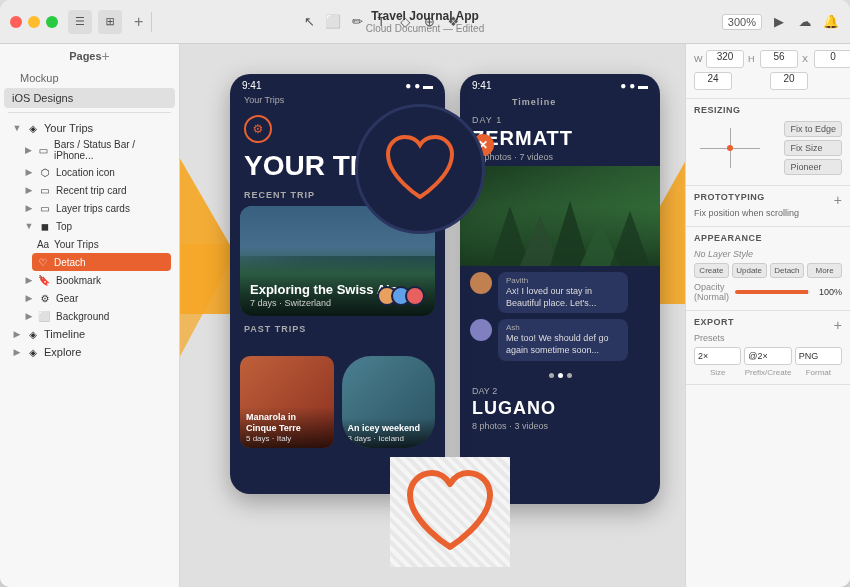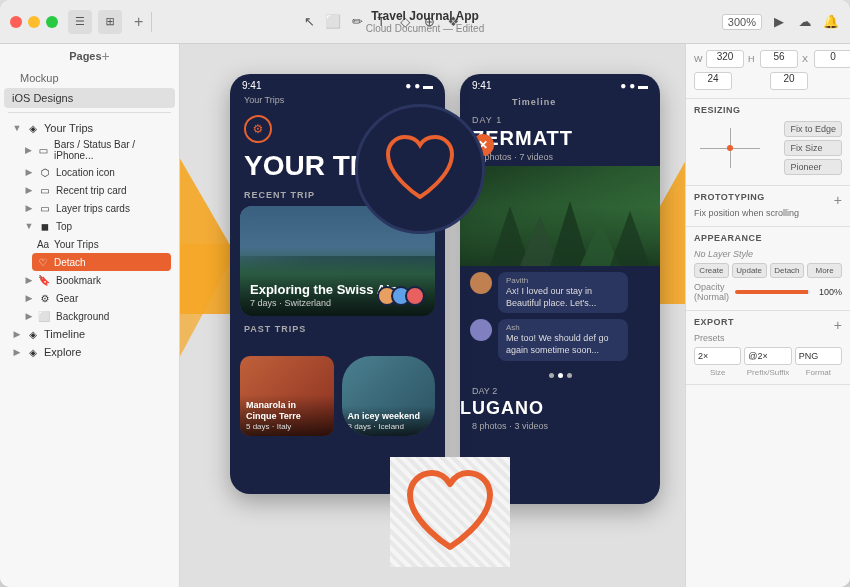--- a/index.html
+++ b/index.html
@@ -377,21 +377,21 @@
     .past-trips-grid {
       display: flex;
       gap: 8px;
       padding: 0 10px;
     }
     .past-trip-card {
       flex: 1;
       border-radius: 10px;
       overflow: hidden;
       position: relative;
-      height: 80px;
+      height: 92px;
     }
     .ptc-bg1 {
       background: linear-gradient(135deg, #c0603a 0%, #8a3020 100%);
     }
     .ptc-bg2 {
       background: linear-gradient(135deg, #4a8090 0%, #2a5060 100%);
       border-radius: 29px;
     }
     .past-trip-overlay {
       position: absolute;
@@ -555,21 +555,21 @@
       border-radius: 50%;
       background: #aaa;
     }
     .tdot.active { background: #fff; }
     .day2-label {
       padding: 2px 12px;
       font-size: 9px;
       color: #aaa;
     }
     .city2-name {
-      padding: 0 0 2px;
+      padding: 0 12px 2px;
       font-size: 18px;
       font-weight: 800;
       color: #fff;
       letter-spacing: 1px;
     }
     .city2-meta {
       padding: 0 12px 4px;
       font-size: 9px;
       color: #aaa;
     }
@@ -1102,19 +1102,19 @@
           </div>
           <div class="export-field">
             <span>@2×</span>
           </div>
           <div class="export-field">
             <span>PNG</span>
           </div>
         </div>
         <div class="export-row">
           <span class="export-col-label">Size</span>
-          <span class="export-col-label">Prefix/Suffix</span>
+          <span class="export-col-label">Prefix/Create</span>
           <span class="export-col-label">Format</span>
         </div>
       </div>
     </div>
   </div>
 </div>
 
 </body></html>

